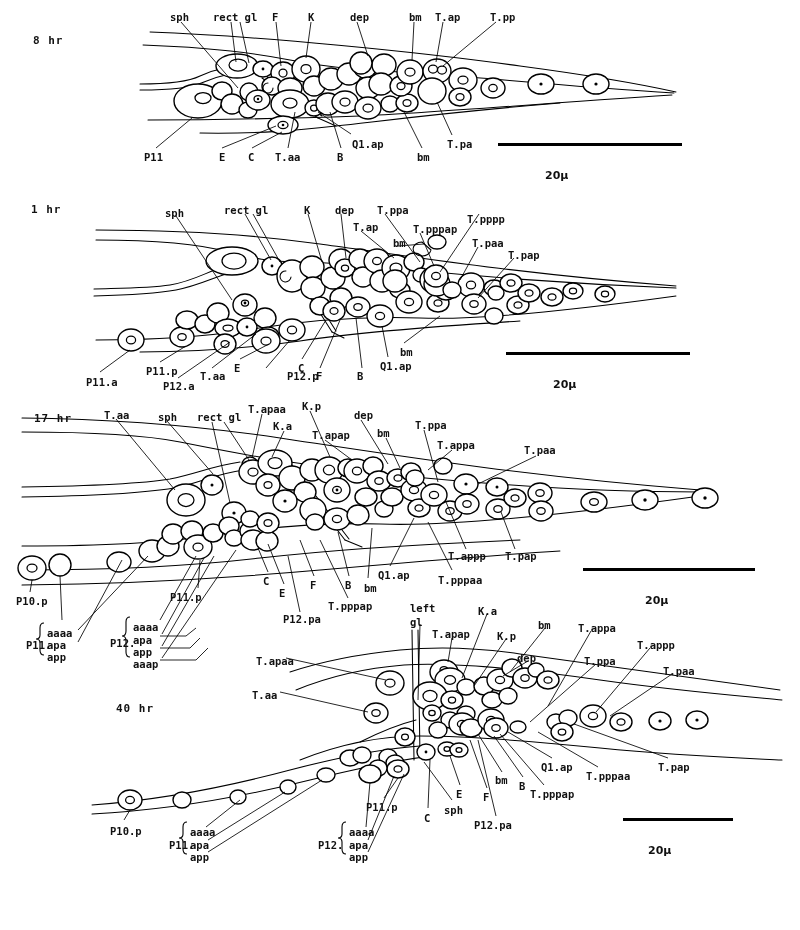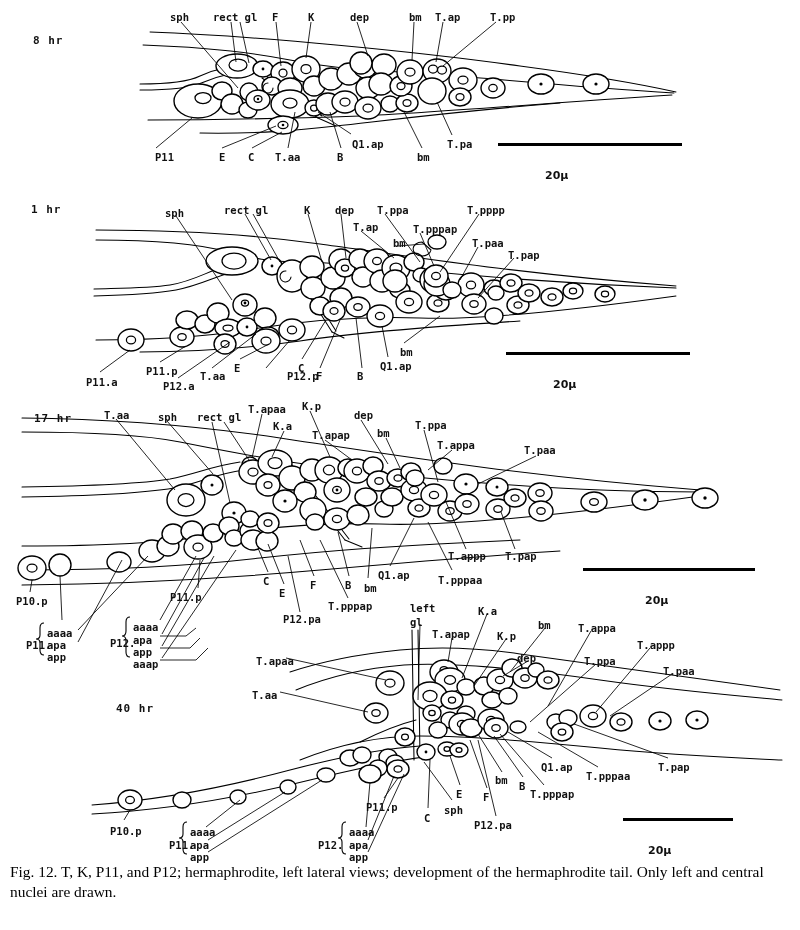--- a/index.html
+++ b/index.html
@@ -576,34 +576,34 @@
 
   <div id="labels">
       <div class="lab" style="left: 170px; top: 12px;">sph</div>
       <div class="lab" style="left: 213px; top: 12px;">rect gl</div>
       <div class="lab" style="left: 272px; top: 12px;">F</div>
       <div class="lab" style="left: 308px; top: 12px;">K</div>
       <div class="lab" style="left: 350px; top: 12px;">dep</div>
       <div class="lab" style="left: 409px; top: 12px;">bm</div>
       <div class="lab" style="left: 435px; top: 12px;">T.ap</div>
       <div class="lab" style="left: 490px; top: 12px;">T.pp</div>
-      <div class="lab" style="left: 155px; top: 152px;">P11</div>
+      <div class="lab" style="left: 144px; top: 152px;">P11</div>
       <div class="lab" style="left: 219px; top: 152px;">E</div>
       <div class="lab" style="left: 248px; top: 152px;">C</div>
       <div class="lab" style="left: 275px; top: 152px;">T.aa</div>
       <div class="lab" style="left: 337px; top: 152px;">B</div>
       <div class="lab" style="left: 352px; top: 139px;">Q1.ap</div>
       <div class="lab" style="left: 417px; top: 152px;">bm</div>
       <div class="lab" style="left: 447px; top: 139px;">T.pa</div>
       <div class="lab" style="left: 165px; top: 208px;">sph</div>
       <div class="lab" style="left: 224px; top: 205px;">rect gl</div>
       <div class="lab" style="left: 304px; top: 205px;">K</div>
       <div class="lab" style="left: 335px; top: 205px;">dep</div>
       <div class="lab" style="left: 377px; top: 205px;">T.ppa</div>
-      <div class="lab" style="left: 467px; top: 205px;">T.pppp</div>
+      <div class="lab" style="left: 467px; top: 214px;">T.pppp</div>
       <div class="lab" style="left: 353px; top: 222px;">T.ap</div>
       <div class="lab" style="left: 413px; top: 224px;">T.pppap</div>
       <div class="lab" style="left: 393px; top: 238px;">bm</div>
       <div class="lab" style="left: 472px; top: 238px;">T.paa</div>
       <div class="lab" style="left: 508px; top: 250px;">T.pap</div>
       <div class="lab" style="left: 86px; top: 377px;">P11.a</div>
       <div class="lab" style="left: 146px; top: 366px;">P11.p</div>
       <div class="lab" style="left: 163px; top: 381px;">P12.a</div>
       <div class="lab" style="left: 200px; top: 371px;">T.aa</div>
       <div class="lab" style="left: 234px; top: 363px;">E</div>
@@ -676,18 +676,14 @@
       <div class="lab" style="left: 483px; top: 792px;">F</div>
       <div class="lab" style="left: 474px; top: 820px;">P12.pa</div>
       <div class="lab" style="left: 495px; top: 775px;">bm</div>
       <div class="lab" style="left: 519px; top: 781px;">B</div>
       <div class="lab" style="left: 541px; top: 762px;">Q1.ap</div>
       <div class="lab" style="left: 530px; top: 789px;">T.pppap</div>
       <div class="lab" style="left: 586px; top: 771px;">T.pppaa</div>
       <div class="lab" style="left: 658px; top: 762px;">T.pap</div>
     </div>
 
-  <div id="caption">
-    <span>Fig.  12.  T, K, P11, and P12; hermaphrodite, left lateral views; development of the hermaphrodite tail.</span>
-    <span>Only left and central nuclei are drawn.</span>
-  </div>
 
 </div>
 
 </body></html>

